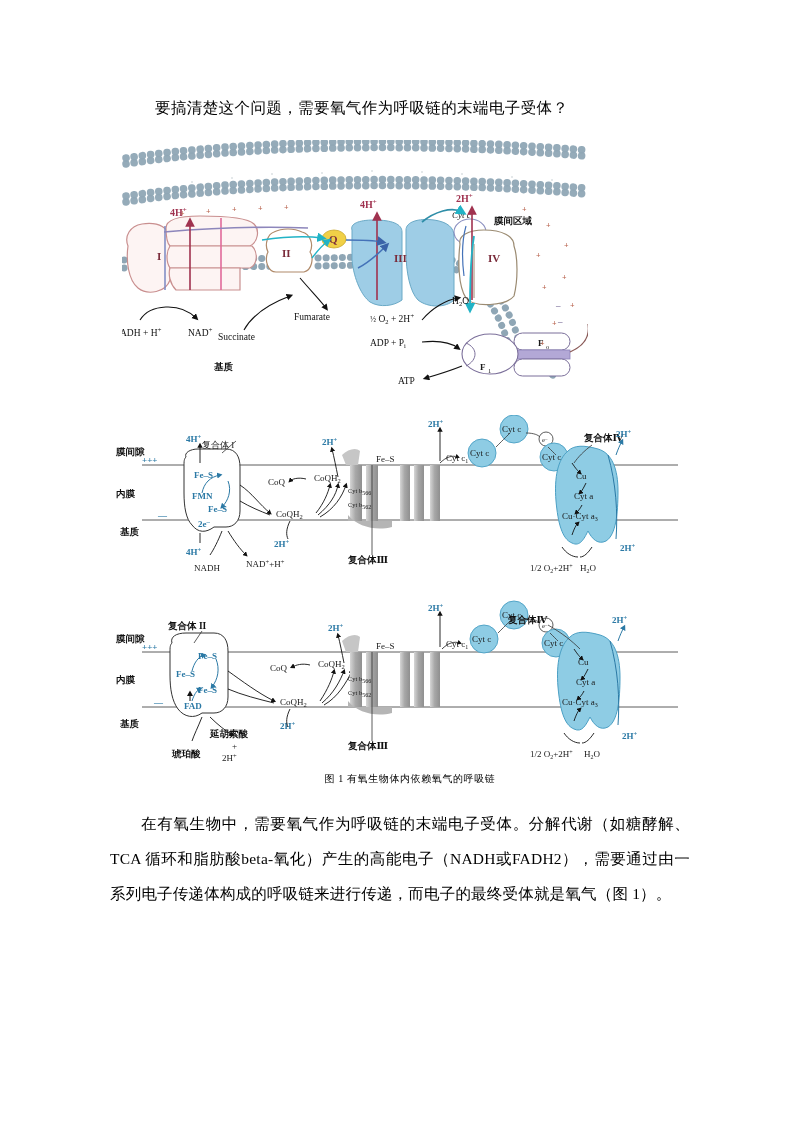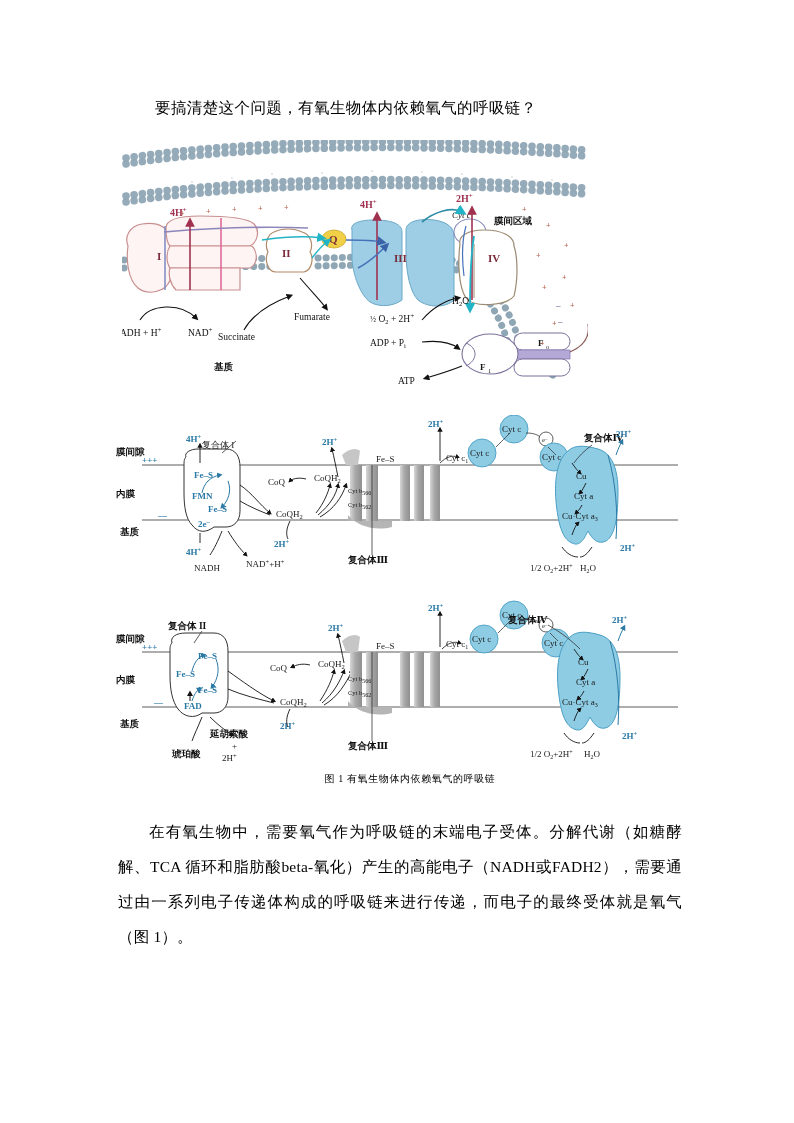--- a/index.html
+++ b/index.html
@@ -45,21 +45,21 @@
   .body-text {
     position: absolute;
     left: 110px;
     top: 806px;
     width: 580px;
     font-size: 15.5px;
     line-height: 35px;
     letter-spacing: 0.2px;
     text-align: justify;
   }
-  .body-text p { margin: 8px; }
+  .body-text p { margin: 0; }
   .body-text p.indent { text-indent: 2em; }
 
   
   .figure-block {
     position: absolute;
     left: 0; top: 0;
   }
   svg { display: block; }
   .fig-svg text { font-family: "Liberation Serif", "DejaVu Serif", serif; }
 
@@ -71,21 +71,21 @@
   .lbl-roman  { font-size: 11px; font-weight: bold; fill: #7a2b3a; font-style: normal; }
   .lbl-mag    { font-size: 10px; font-weight: bold; fill: #a0324f; }
   .lbl-dark   { font-size: 9.5px; fill: #111; }
   .membrane-line { stroke: #4b4b4b; stroke-width: 0.9; fill: none; }
 </style>
 </head>
 <body>
 
 <div class="page">
 
-  <div class="intro-line">要搞清楚这个问题，有氧生物体内依赖氧气的呼吸链？</div>
+  <div class="intro-line">要搞清楚这个问题，需要氧气作为呼吸链的末端电子受体？</div>
 
   <div class="figure-block" style="left:122px; top:140px;">
     <svg class="fig-svg" width="466" height="258" viewBox="0 0 466 258">
       <defs>
         <pattern id="beads" width="9" height="9" patternUnits="userSpaceOnUse">
           <circle cx="4.5" cy="4.5" r="3.1" fill="none" stroke="#8fa6b5" stroke-width="0.9"></circle>
         </pattern>
         <marker id="arrMag" markerWidth="7" markerHeight="7" refX="3" refY="3" orient="auto">
           <path d="M0,0 L6,3 L0,6 z" fill="#a0324f"></path>
         </marker>

